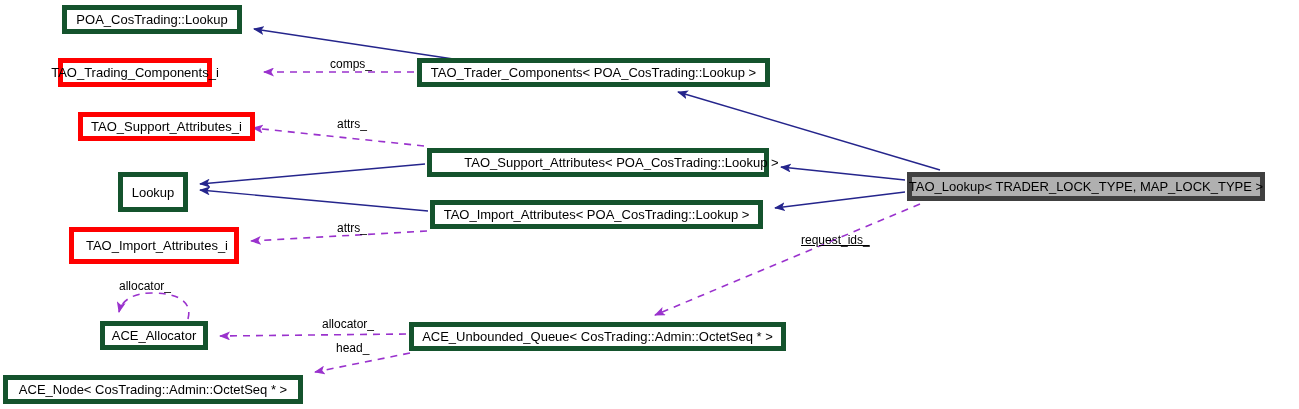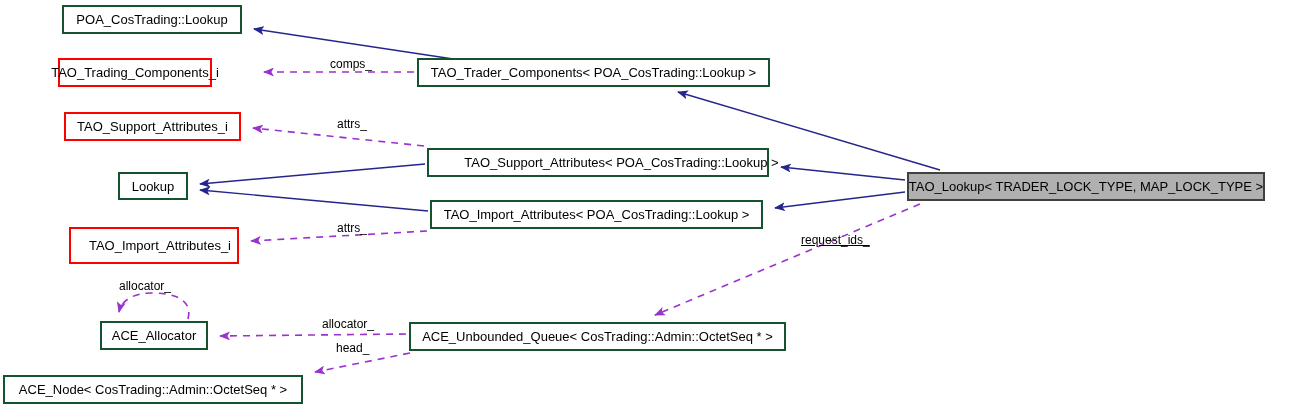--- a/index.html
+++ b/index.html
@@ -25,21 +25,21 @@
     height: 409px;
     display: block;
   }
   .node-box {
     position: absolute;
     box-sizing: border-box;
     display: flex;
     align-items: center;
     justify-content: center;
     background: #ffffff;
-    border: 2px solid #14532d;
+    border: 5px solid #14532d;
     font-size: 13px;
     color: #000000;
     white-space: nowrap;
     line-height: 1;
     letter-spacing: 0px;
   }
   .node-box.red {
     border-color: #ff0000;
   }
   .node-box.current {
@@ -129,25 +129,25 @@
   </svg>
 
   <div class="node-box" style="left:62px; top:5px; width:180px; height:29px;">
     <span class="node-label">POA_CosTrading::Lookup</span>
   </div>
 
   <div class="node-box red" style="left:58px; top:58px; width:154px; height:29px;">
     <span class="node-label">TAO_Trading_Components_i</span>
   </div>
 
-  <div class="node-box red" style="left:64px; top:112px; width:177px; height:29px;">
+  <div class="node-box red" style="left:78px; top:112px; width:177px; height:29px;">
     <span class="node-label">TAO_Support_Attributes_i</span>
   </div>
 
-  <div class="node-box" style="left:118px; top:172px; width:70px; height:28px;">
+  <div class="node-box" style="left:118px; top:172px; width:70px; height:40px;">
     <span class="node-label">Lookup</span>
   </div>
 
   <div class="node-box red" style="left:69px; top:227px; width:170px; height:37px;justify-content:flex-end;">
     <span class="node-label">TAO_Import_Attributes_i</span>
   </div>
 
   <div class="node-box" style="left:100px; top:321px; width:108px; height:29px;">
     <span class="node-label">ACE_Allocator</span>
   </div>

